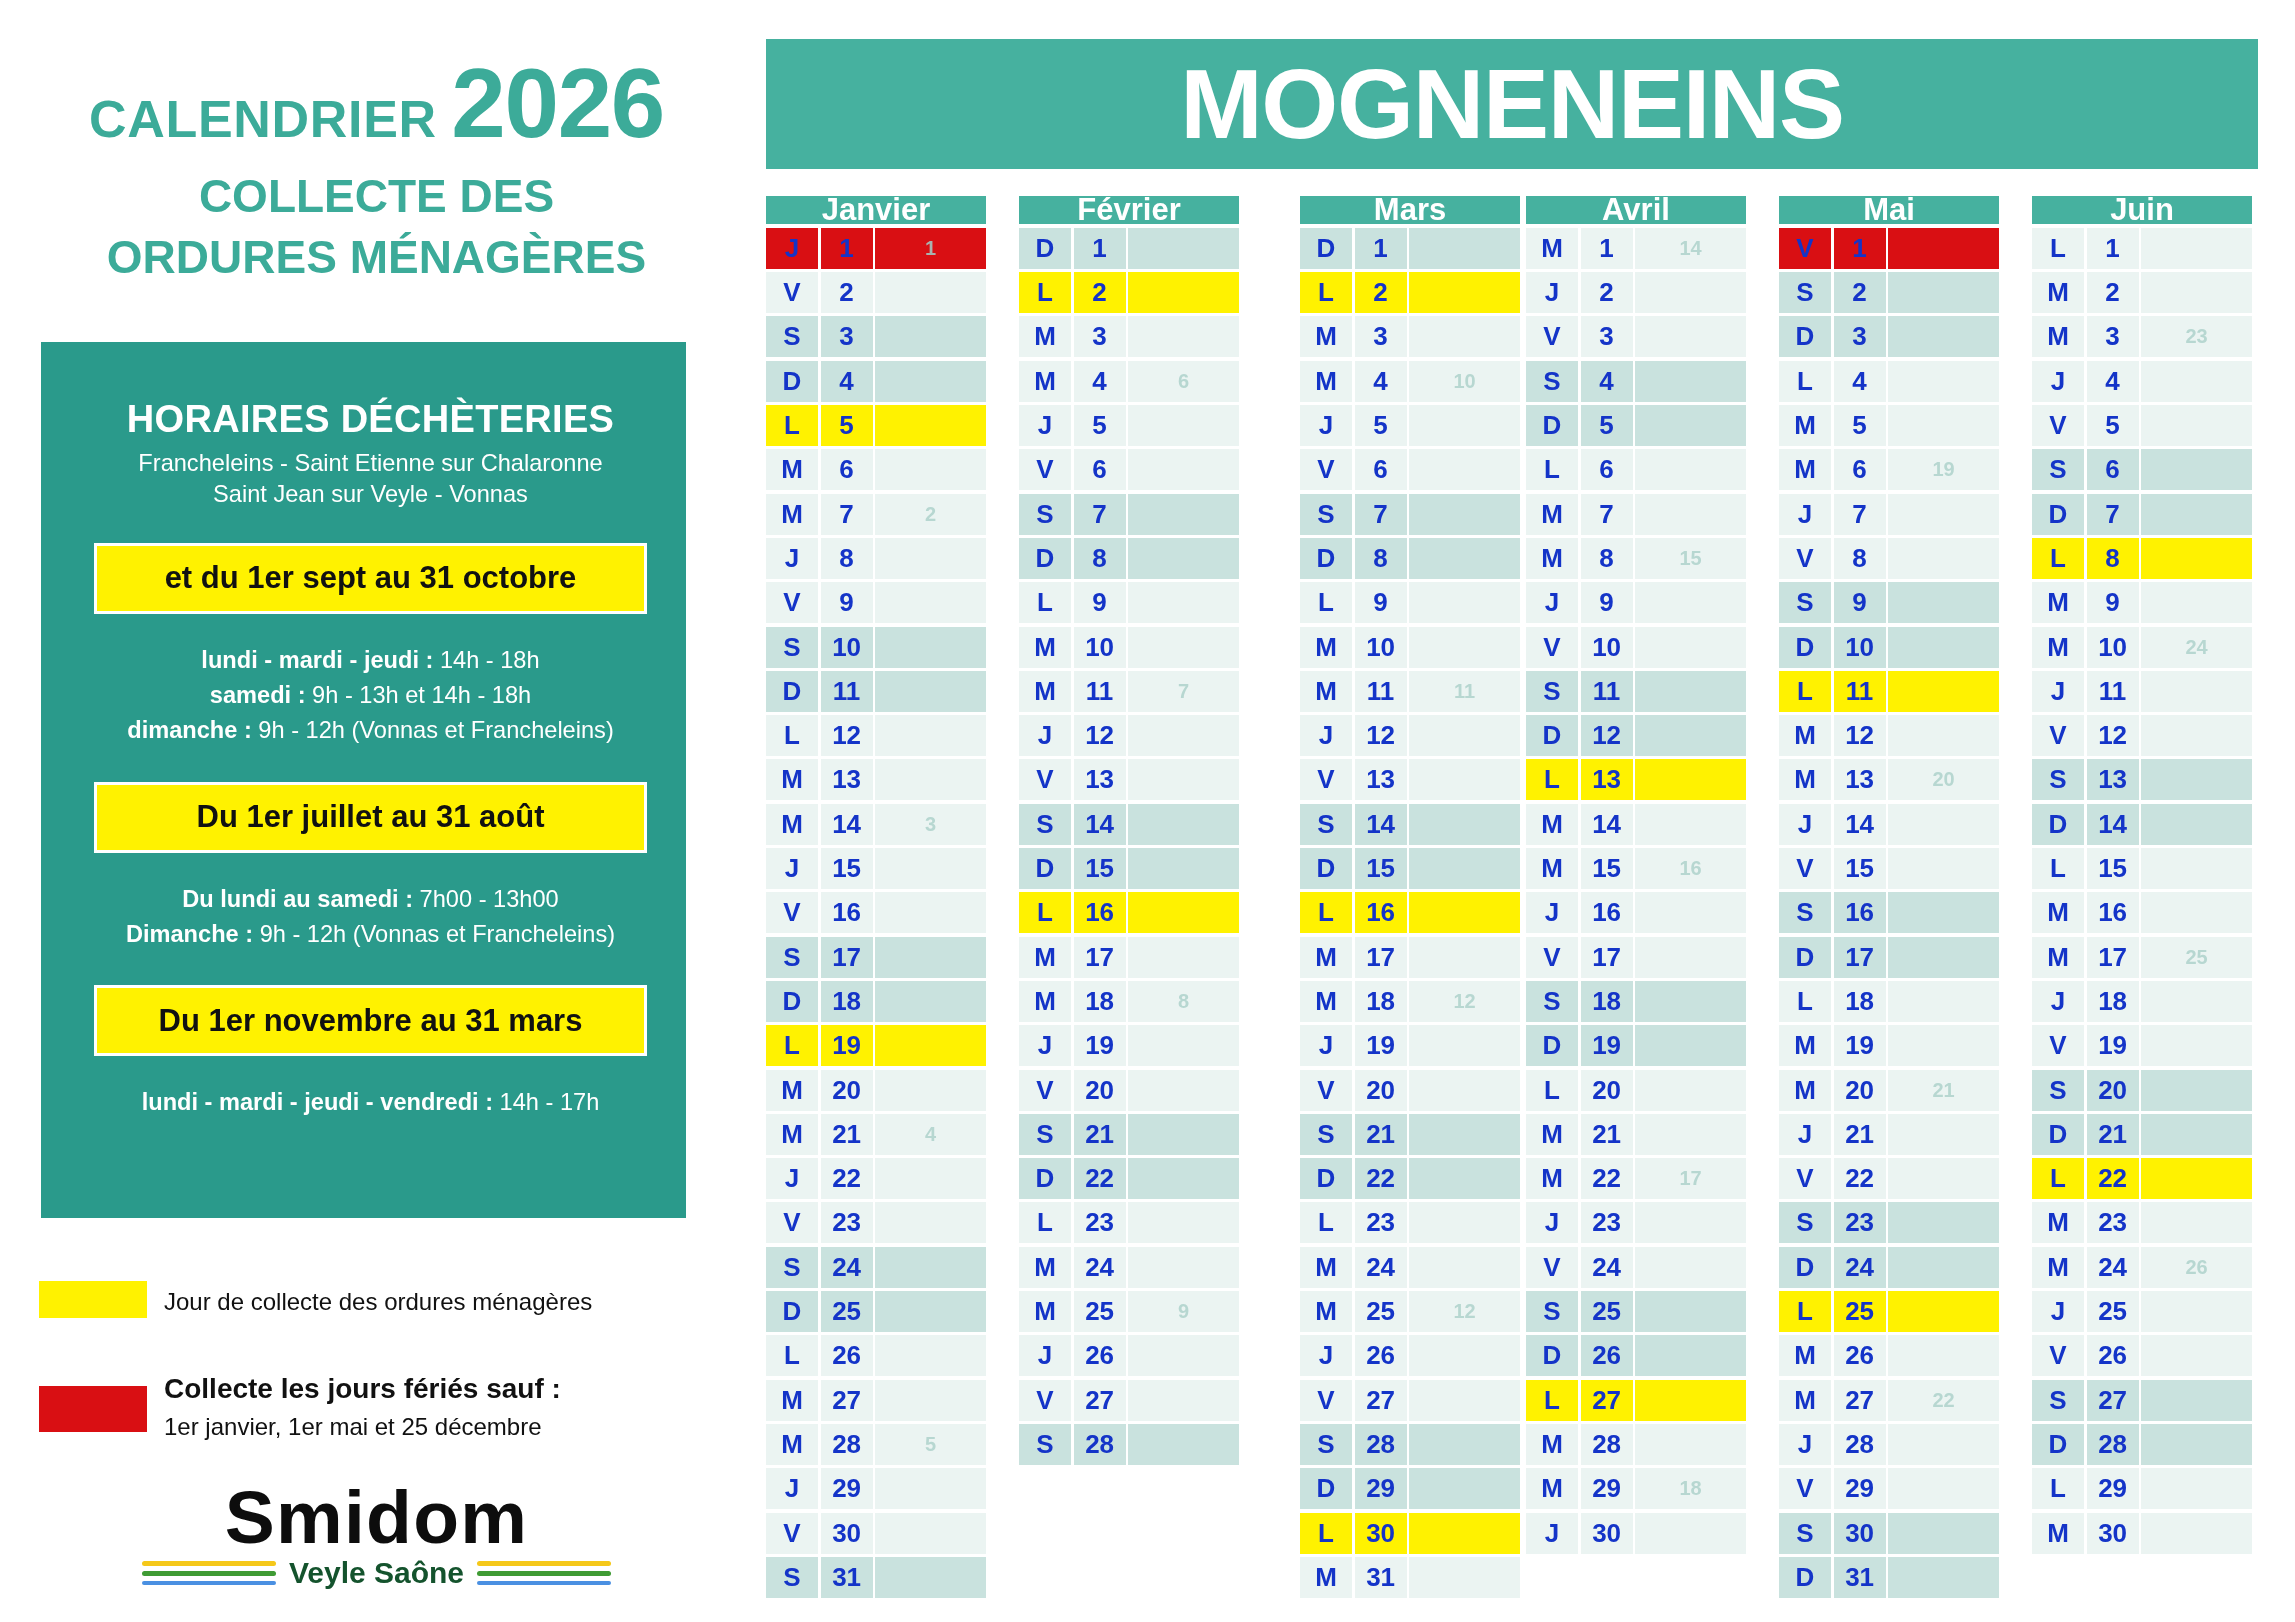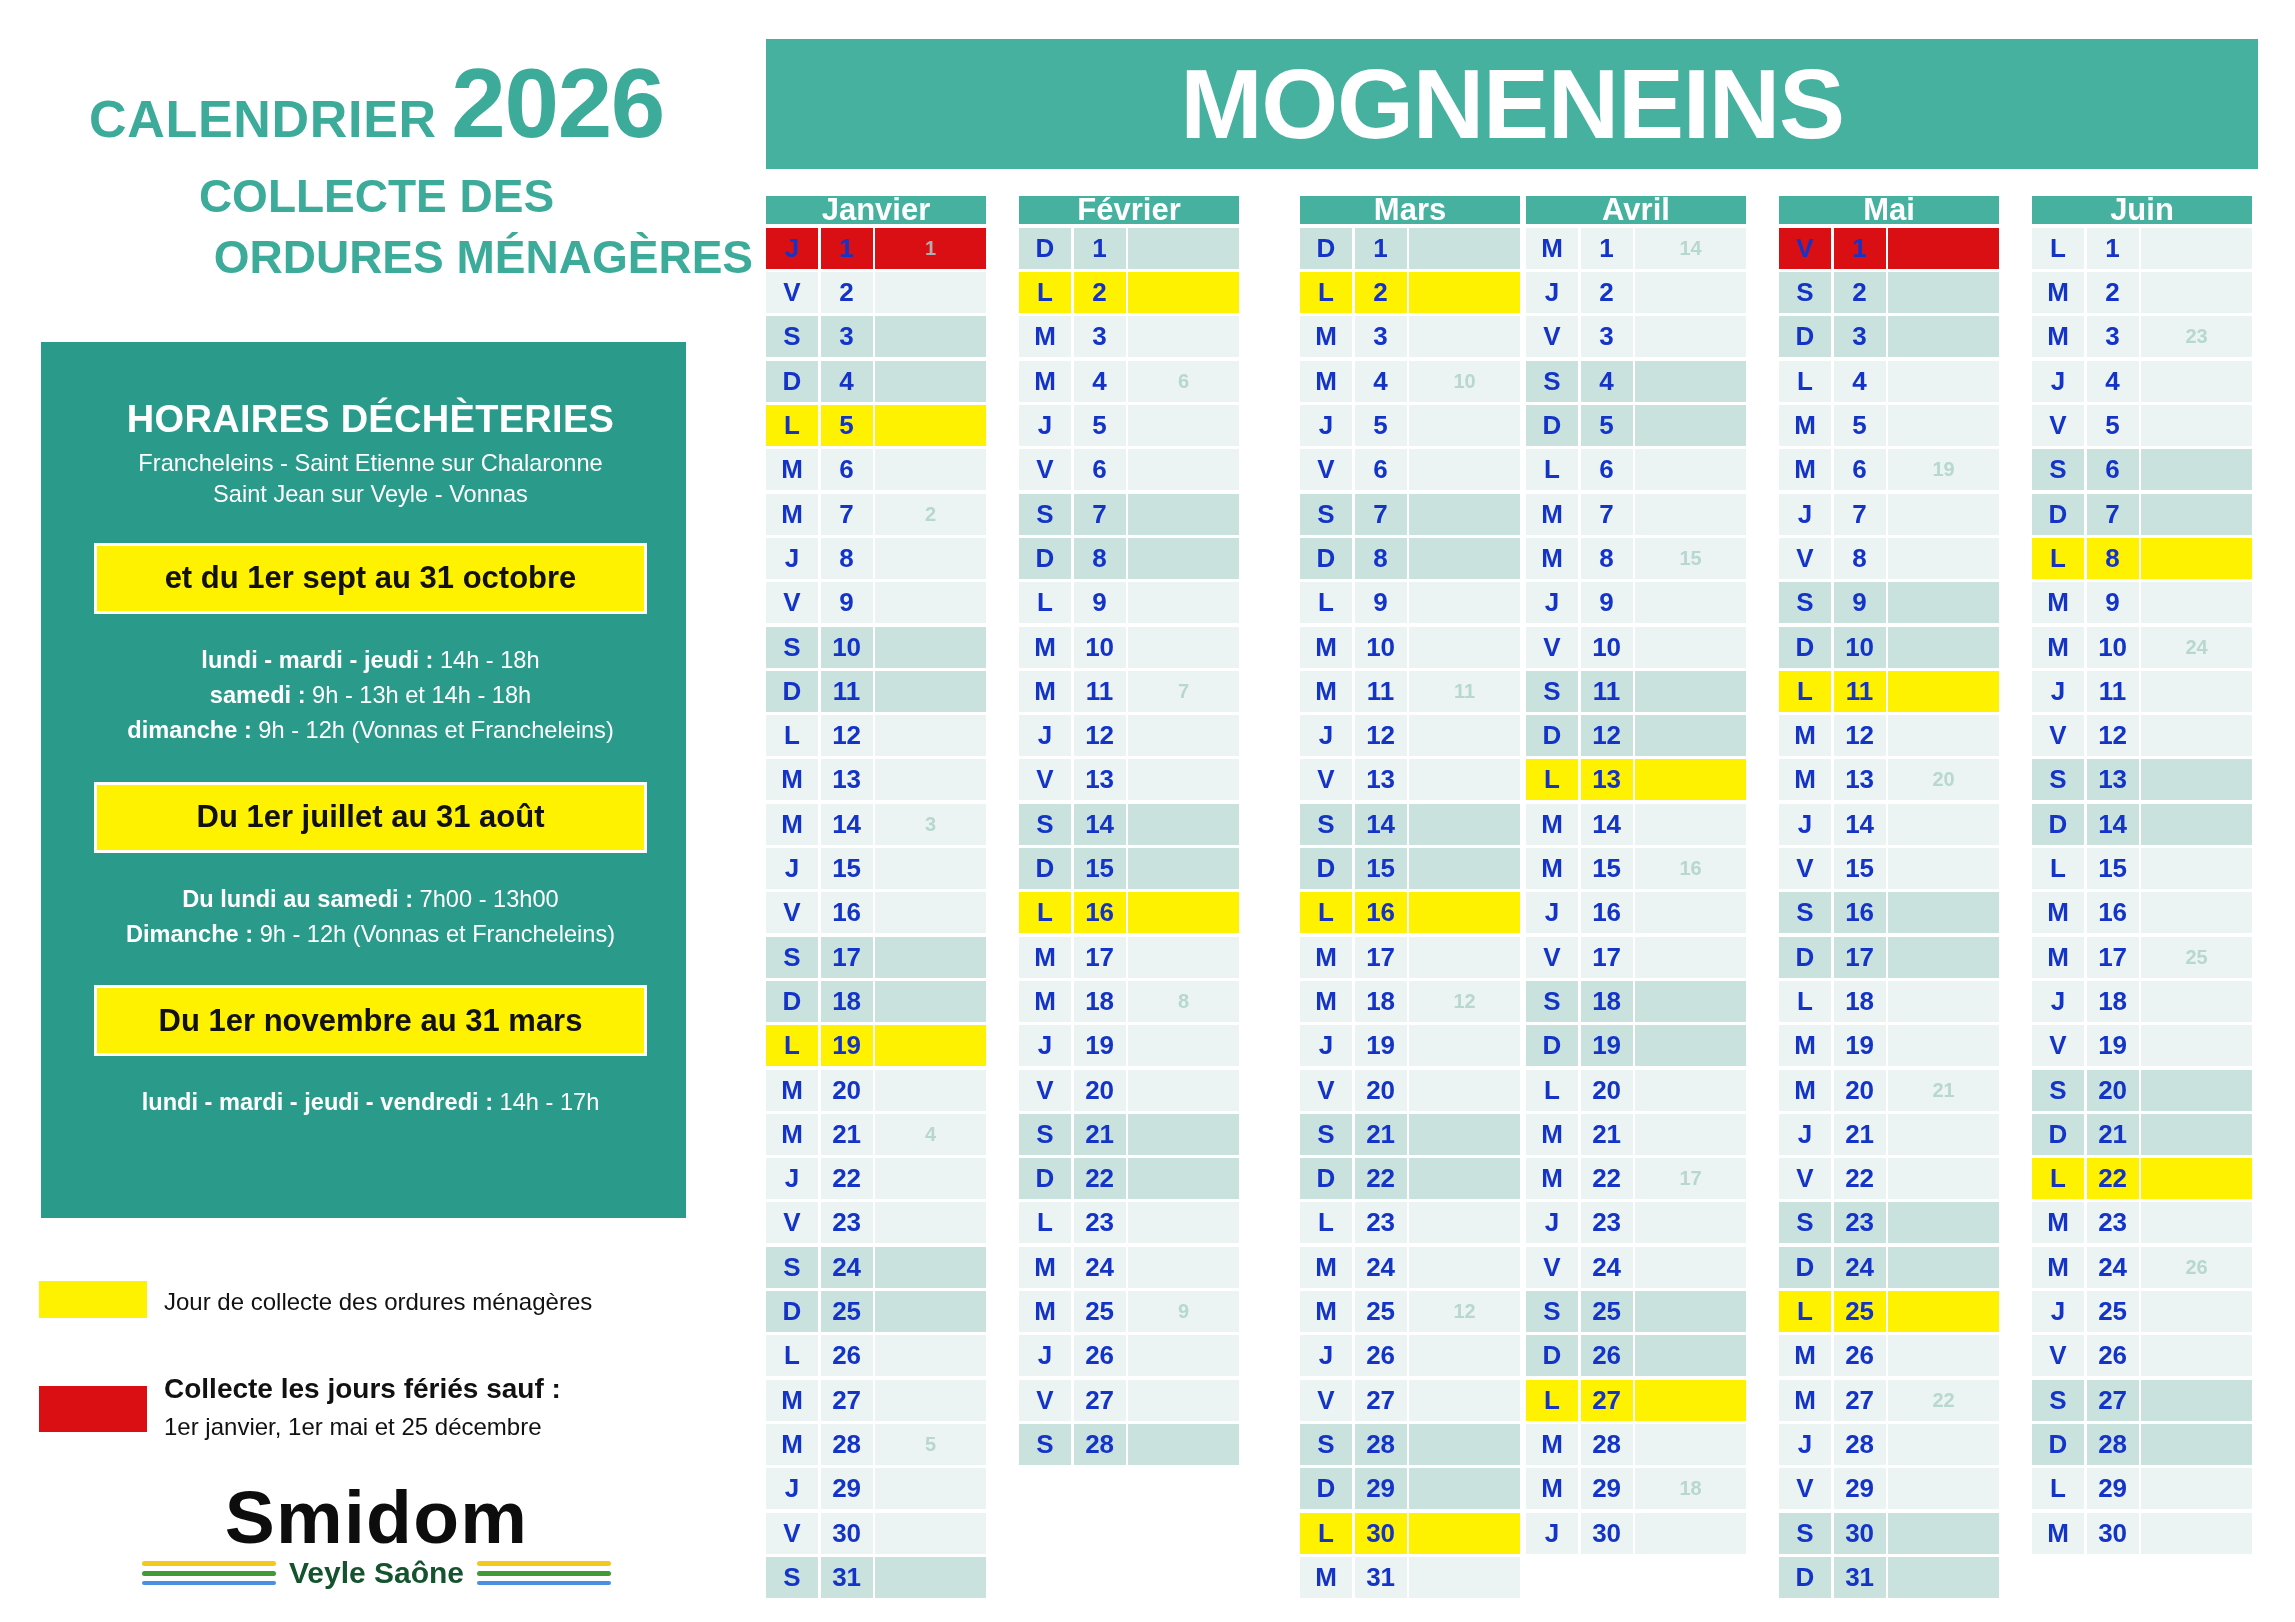--- a/index.html
+++ b/index.html
@@ -19,21 +19,21 @@
     display:flex;justify-content:center;align-items:baseline;gap:14.4px;
     color:var(--teal-title);font-weight:bold;white-space:nowrap;
   }
   .main-title .word{font-size:52px;letter-spacing:0.7px;}
   .main-title .year{font-size:98px;letter-spacing:-1.3px;}
   .subtitle{
     position:absolute;left:0;width:753px;text-align:center;
     color:var(--teal-title);font-weight:bold;font-size:46px;letter-spacing:0px;white-space:nowrap;
   }
   .subtitle.l1{top:169px;}
-  .subtitle.l2{top:230px;text-align:right;}
+  .subtitle.l2{top:230px;}
 
   .teal-box{
     position:absolute;left:41px;top:342px;width:645px;height:876px;
     background:var(--teal-box);color:#ffffff;text-align:center;
     box-sizing:border-box;padding:56px 19px 0 33px;
   }
   .box-heading{font-size:38px;font-weight:bold;letter-spacing:0.3px;white-space:nowrap;}
   .box-sub{font-size:23.6px;line-height:1.32;margin-top:6.5px;}
   .period-box{
     background:var(--yellow);border:3.3px solid #ffffff;

